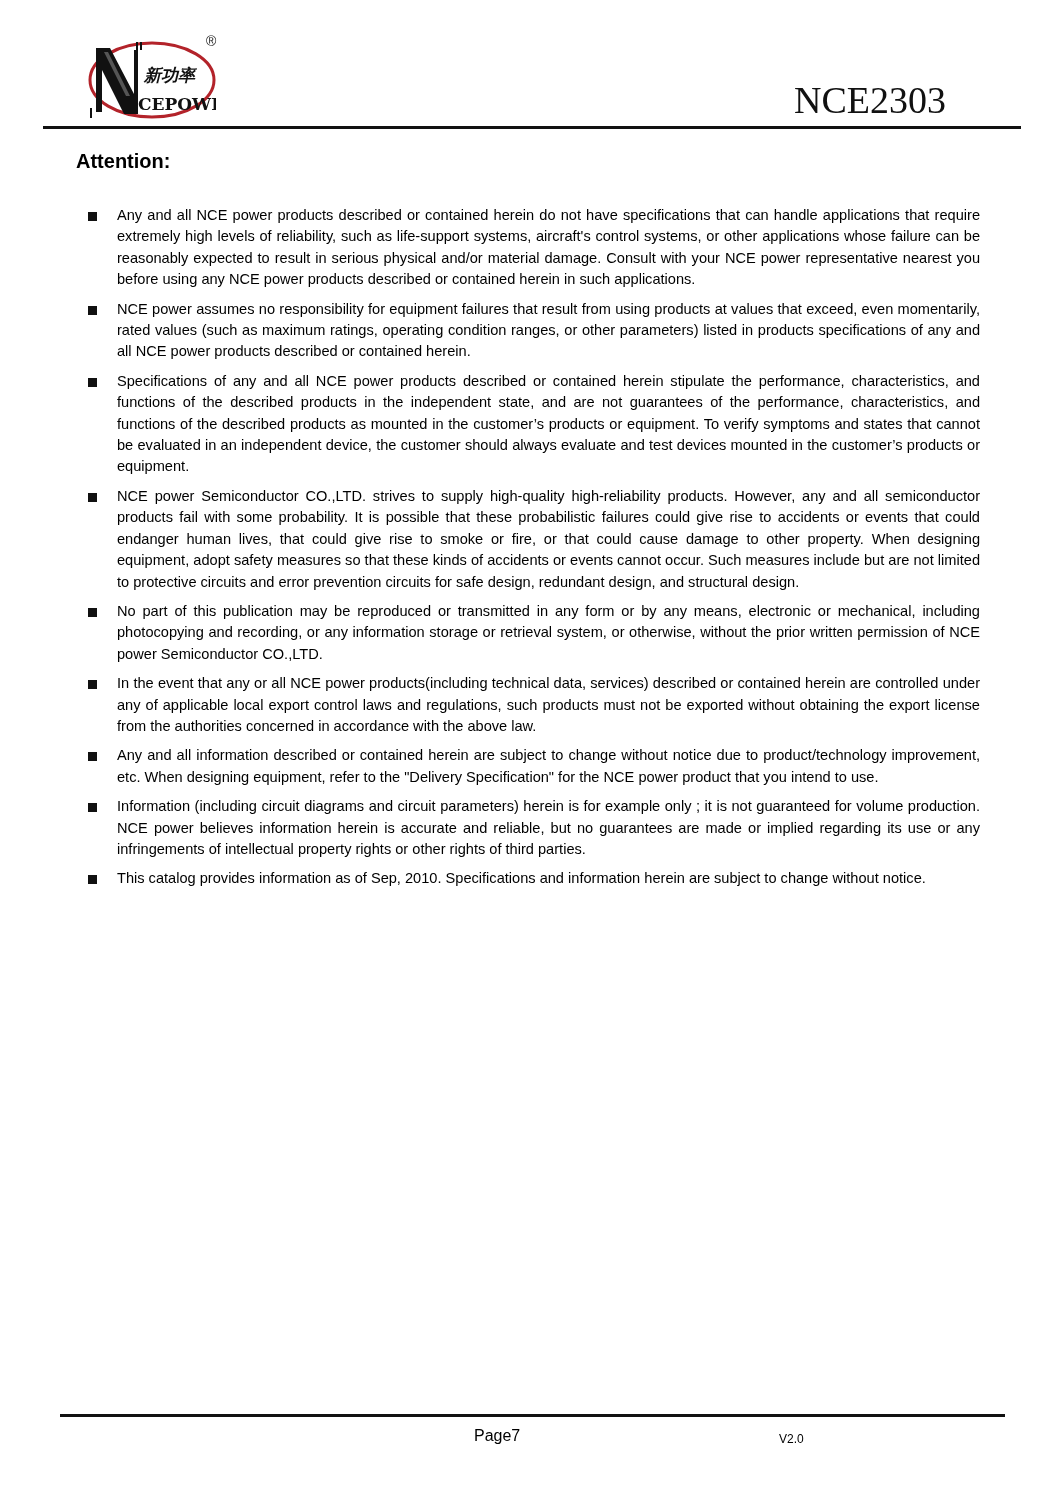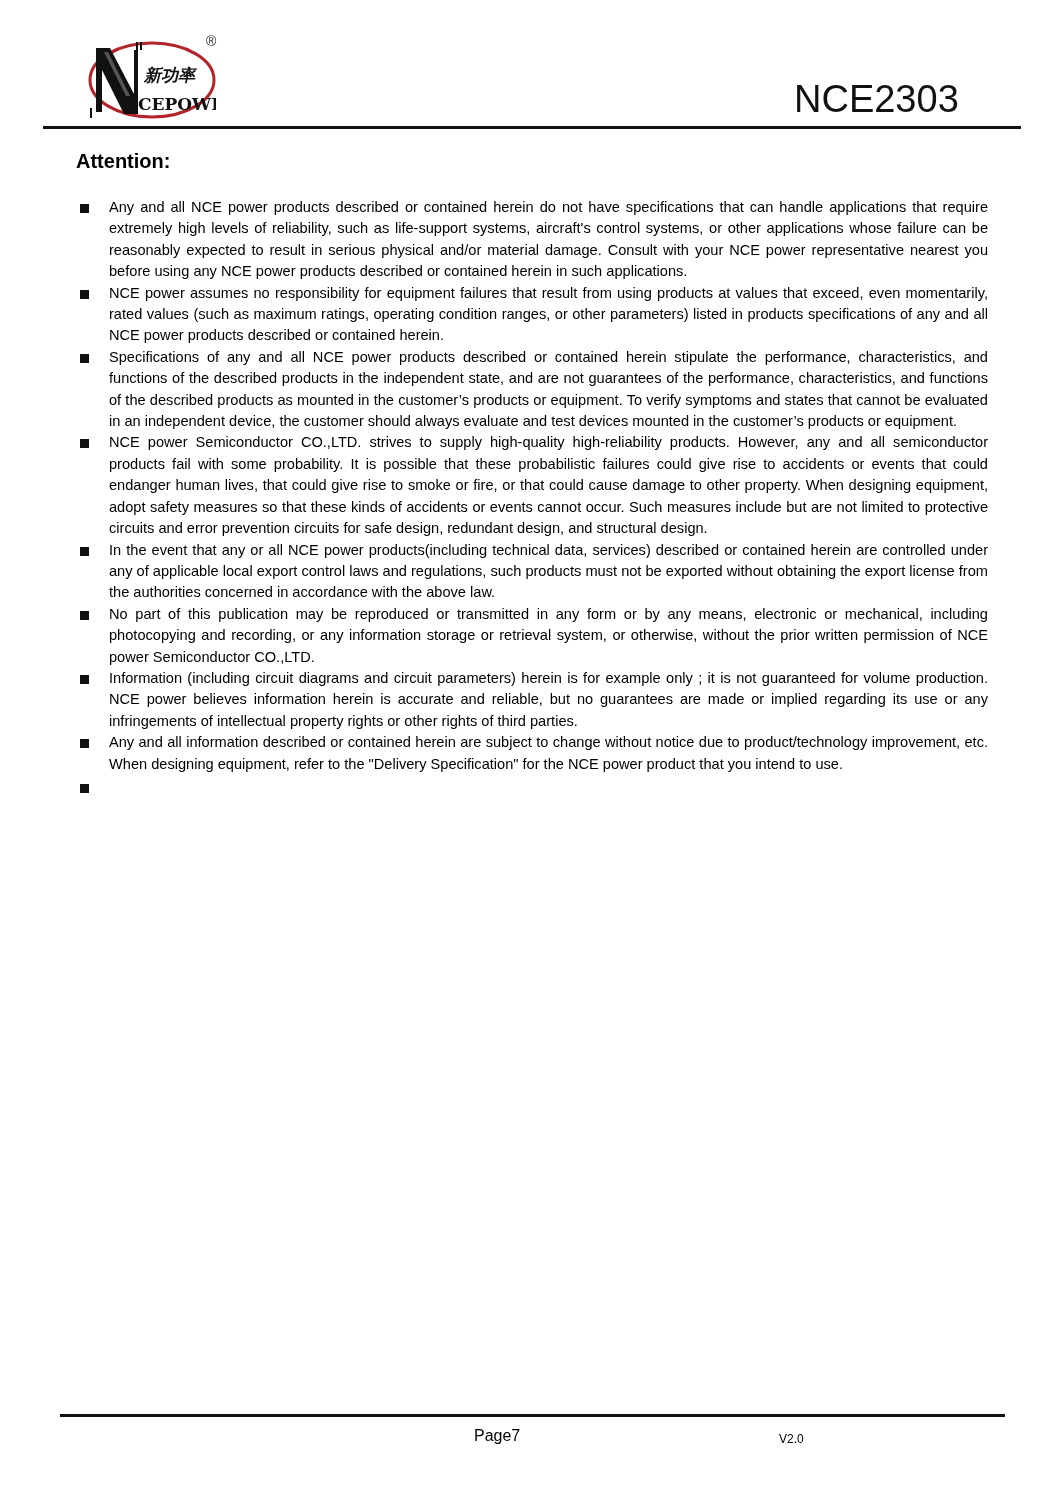--- a/index.html
+++ b/index.html
@@ -10,33 +10,33 @@
   .logo {
     position: absolute; left: 76px; top: 36px; width: 140px; height: 86px;
   }
   .logo svg { width: 140px; height: 86px; display: block; }
   .reg {
     position: absolute; left: 206px; top: 33px; font-size: 14px; color: #222;
     font-family: "Liberation Sans", sans-serif;
   }
   .part-number {
     position: absolute; left: 794px; top: 78px; font-size: 38px; letter-spacing: 0px;
-    font-family: Liberation Sans, sans-serif; color: #111;
+    font-family: Liberation Serif, serif; color: #111;
   }
   .header-rule {
     position: absolute; left: 43px; top: 126px; width: 978px; height: 3px; background: #111;
   }
   .heading {
     position: absolute; left: 76px; top: 150px; font-size: 20px; font-weight: bold;
   }
   .notices {
     position: absolute; left: 76px; top: 197px; width: 912px;
     font-size: 14.6px; line-height: 21.4px;
   }
-  .notice { position: relative; padding-left: 33px; text-align: justify; margin: 0; }
+  .notice { position: relative; padding-left: 33px; text-align: justify; margin: 8px; }
   .notice .bullet {
     position: absolute; left: 4px; top: 7px; width: 9px; height: 9px; background: #111;
   }
   .notice.last { margin-top: 2px; }
   .footer-rule {
     position: absolute; left: 60px; top: 1414px; width: 945px; height: 3px; background: #111;
   }
   .page-label {
     position: absolute; left: 474px; top: 1427px; font-size: 16px;
   }
@@ -80,34 +80,35 @@
   <p class="notice">
     <span class="bullet"></span>
     <span>Specifications of any and all NCE power products described or contained herein stipulate the performance, characteristics, and functions of the described products in the independent state, and are not guarantees of the performance, characteristics, and functions of the described products as mounted in the customer’s products or equipment. To verify symptoms and states that cannot be evaluated in an independent device, the customer should always evaluate and test devices mounted in the customer’s products or equipment.</span>
   </p>
   <p class="notice">
     <span class="bullet"></span>
     <span>NCE power Semiconductor CO.,LTD. strives to supply high-quality high-reliability products. However, any and all semiconductor products fail with some probability. It is possible that these probabilistic failures could give rise to accidents or events that could endanger human lives, that could give rise to smoke or fire, or that could cause damage to other property. When designing equipment, adopt safety measures so that these kinds of accidents or events cannot occur. Such measures include but are not limited to protective circuits and error prevention circuits for safe design, redundant design, and structural design.</span>
   </p>
   <p class="notice">
     <span class="bullet"></span>
+    <span>No part of this publication may be reproduced or transmitted in any form or by any means, electronic or mechanical, including photocopying and recording, or any information storage or retrieval system, or otherwise, without the prior written permission of NCE power Semiconductor CO.,LTD.</span>
+  </p>
+  <p class="notice">
+    <span class="bullet"></span>
     <span>In the event that any or all NCE power products(including technical data, services) described or contained herein are controlled under any of applicable local export control laws and regulations, such products must not be exported without obtaining the export license from the authorities concerned in accordance with the above law.</span>
   </p>
   <p class="notice">
     <span class="bullet"></span>
-    <span>No part of this publication may be reproduced or transmitted in any form or by any means, electronic or mechanical, including photocopying and recording, or any information storage or retrieval system, or otherwise, without the prior written permission of NCE power Semiconductor CO.,LTD.</span>
+    <span>Any and all information described or contained herein are subject to change without notice due to product/technology improvement, etc. When designing equipment, refer to the "Delivery Specification" for the NCE power product that you intend to use.</span>
   </p>
   <p class="notice">
     <span class="bullet"></span>
     <span>Information (including circuit diagrams and circuit parameters) herein is for example only ; it is not guaranteed for volume production. NCE power believes information herein is accurate and reliable, but no guarantees are made or implied regarding its use or any infringements of intellectual property rights or other rights of third parties.</span>
   </p>
-  <p class="notice">
-    <span class="bullet"></span>
-    <span>Any and all information described or contained herein are subject to change without notice due to product/technology improvement, etc. When designing equipment, refer to the "Delivery Specification" for the NCE power product that you intend to use.</span>
-  </p>
   <p class="notice last">
     <span class="bullet"></span>
+    <span>This catalog provides information as of Sep, 2010. Specifications and information herein are subject to change without notice.</span>
   </p>
 </div>
 
 <div class="footer-rule"></div>
 <div class="page-label">Page7</div>
 <div class="version">V2.0</div>
 
 </body></html>

